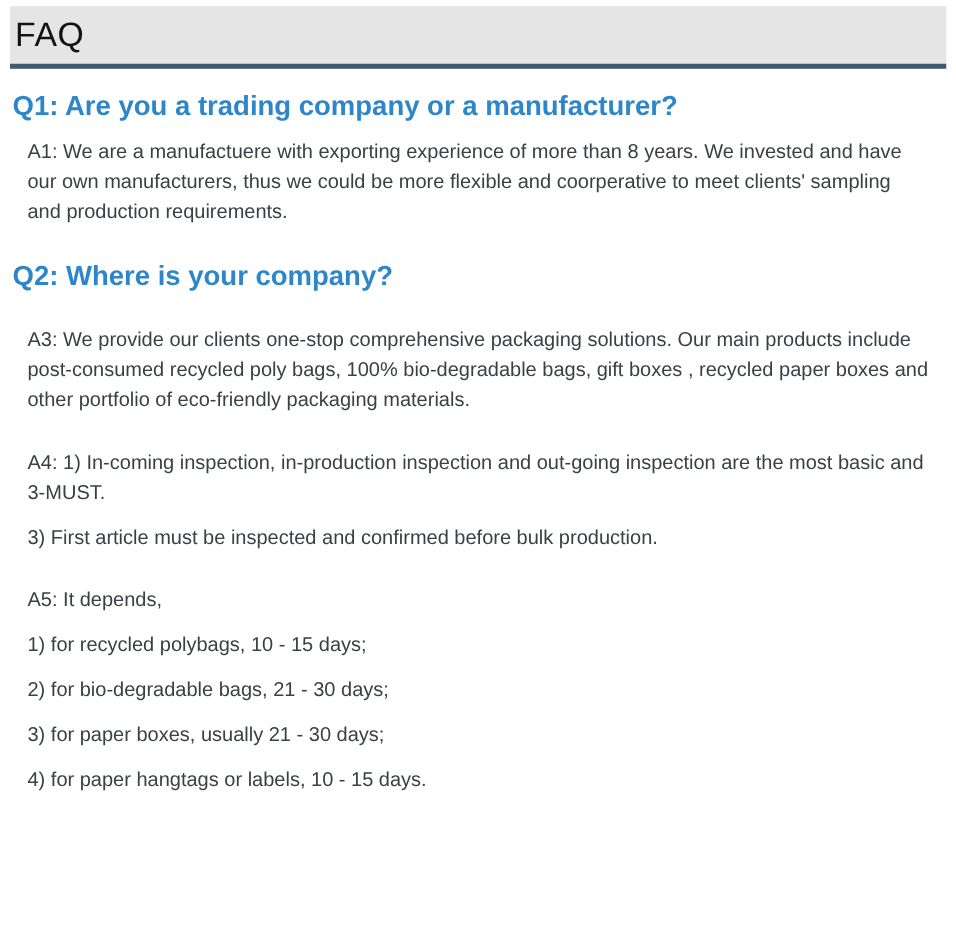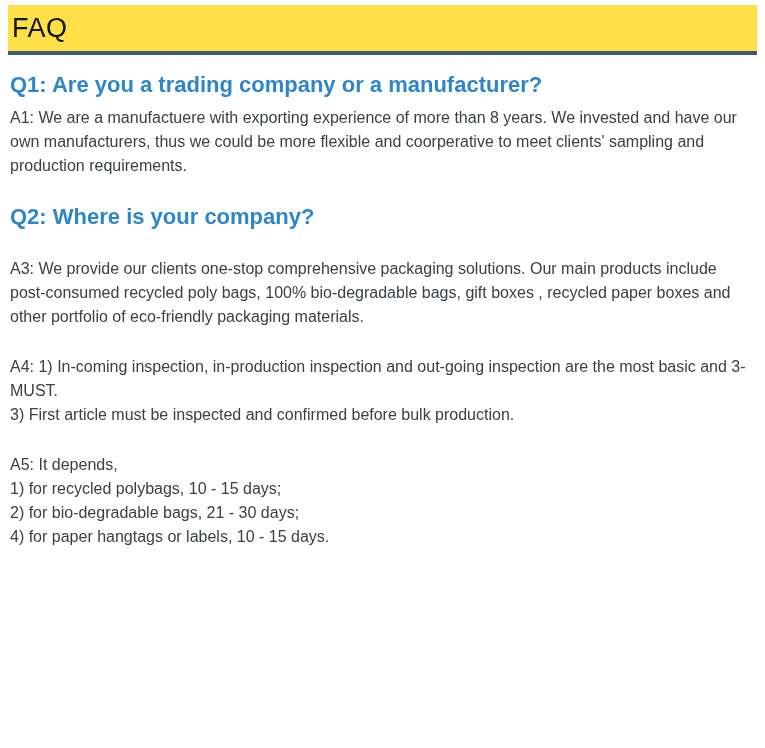--- a/index.html
+++ b/index.html
@@ -11,21 +11,21 @@
   }
   .page {
     width: 765px;
     min-height: 748px;
     background: #ffffff;
     box-sizing: border-box;
   }
   .faq-header {
     margin: 5px 8px 0 8px;
     height: 46px;
-    background: #fde047;
+    background: #e5e5e5;
     border-bottom: 4px solid #3e5a72;
     display: flex;
     align-items: center;
   }
   .faq-header h1 {
     margin: 0;
     padding-left: 4px;
     font-size: 27px;
     font-weight: 400;
     color: #131313;
@@ -41,21 +41,21 @@
     margin-bottom: 0;
   }
   .question {
     margin: 0 0 8px 0;
     font-size: 22px;
     line-height: 1.2;
     font-weight: 700;
     color: #2e86ca;
   }
   .answer-line {
-    margin: 0;
+    margin: 12px;
     font-size: 16px;
     line-height: 24px;
     color: #3b4046;
   }
 </style>
 </head>
 <body>
 
 <div class="page">
 
@@ -80,17 +80,18 @@
 
     <section class="faq-item">
       <p class="answer-line">A4: 1) In-coming inspection, in-production inspection and out-going inspection are the most basic and 3-MUST.</p>
       <p class="answer-line">3) First article must be inspected and confirmed before bulk production.</p>
     </section>
 
     <section class="faq-item">
       <p class="answer-line">A5: It depends,</p>
       <p class="answer-line">1) for recycled polybags, 10 - 15 days;</p>
       <p class="answer-line">2) for bio-degradable bags, 21 - 30 days;</p>
+      <p class="answer-line">3) for paper boxes, usually 21 - 30 days;</p>
       <p class="answer-line">4) for paper hangtags or labels, 10 - 15 days.</p>
     </section>
 
   </main>
 </div>
 
 </body></html>

